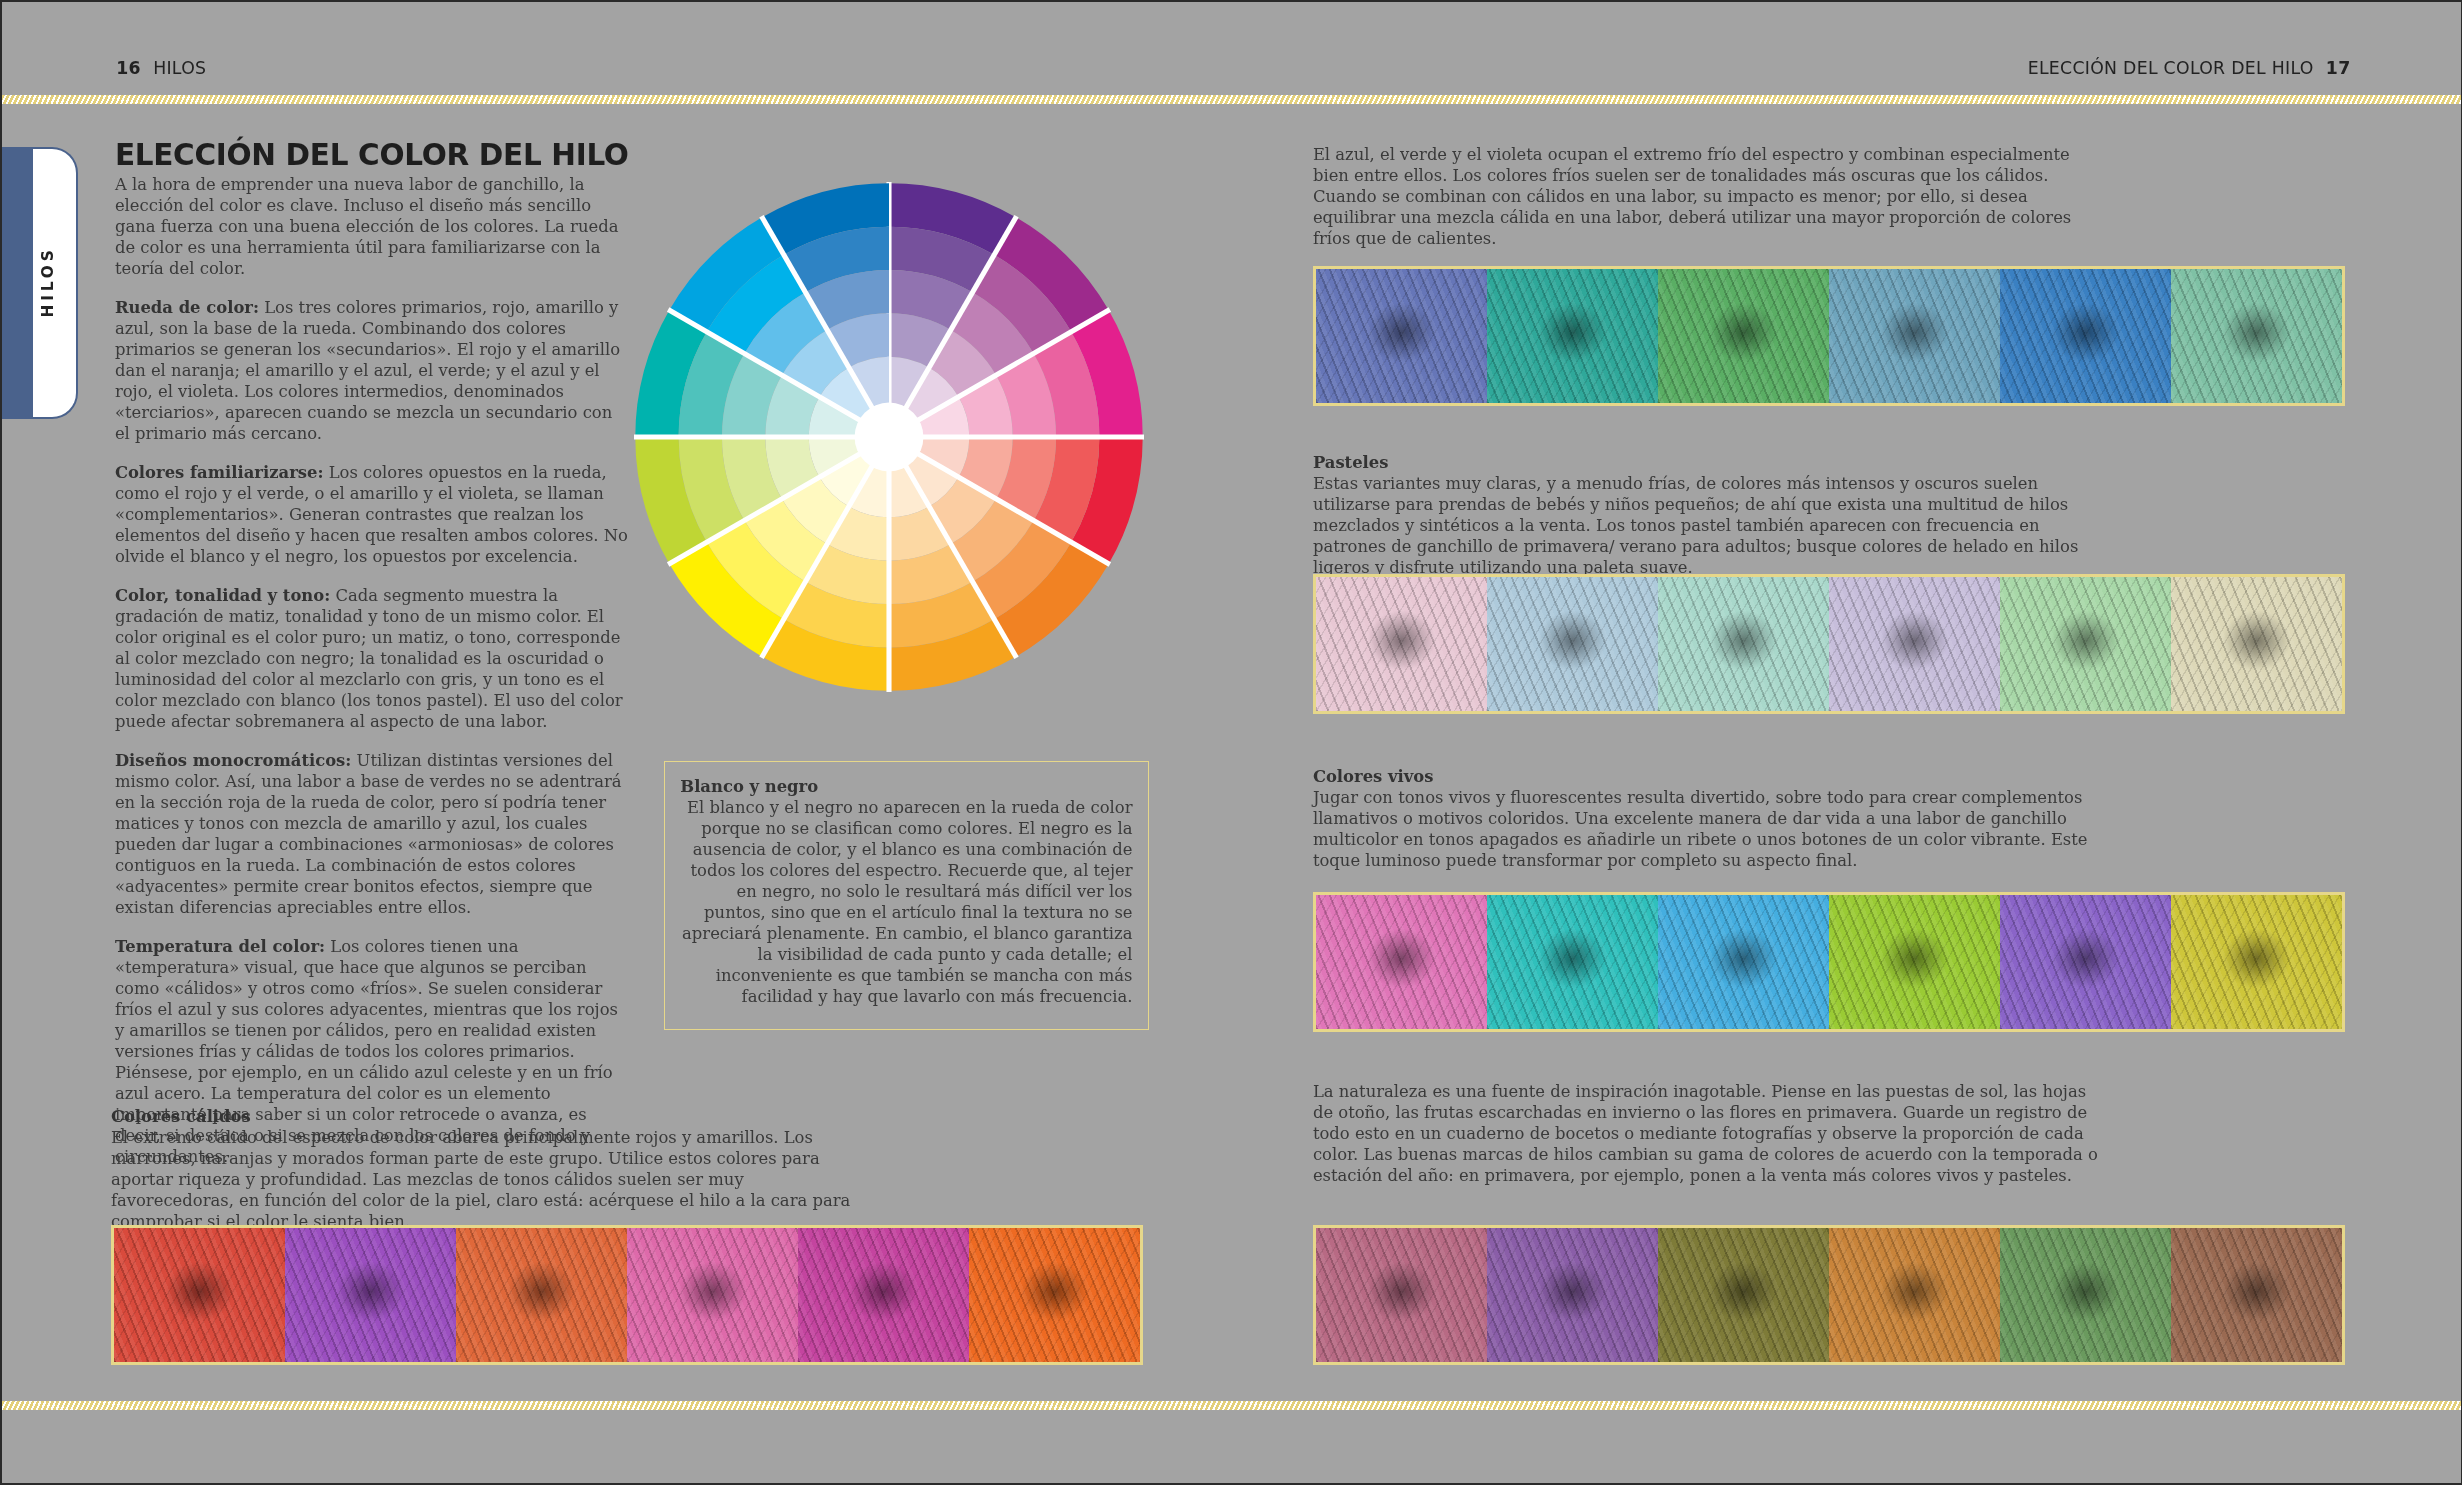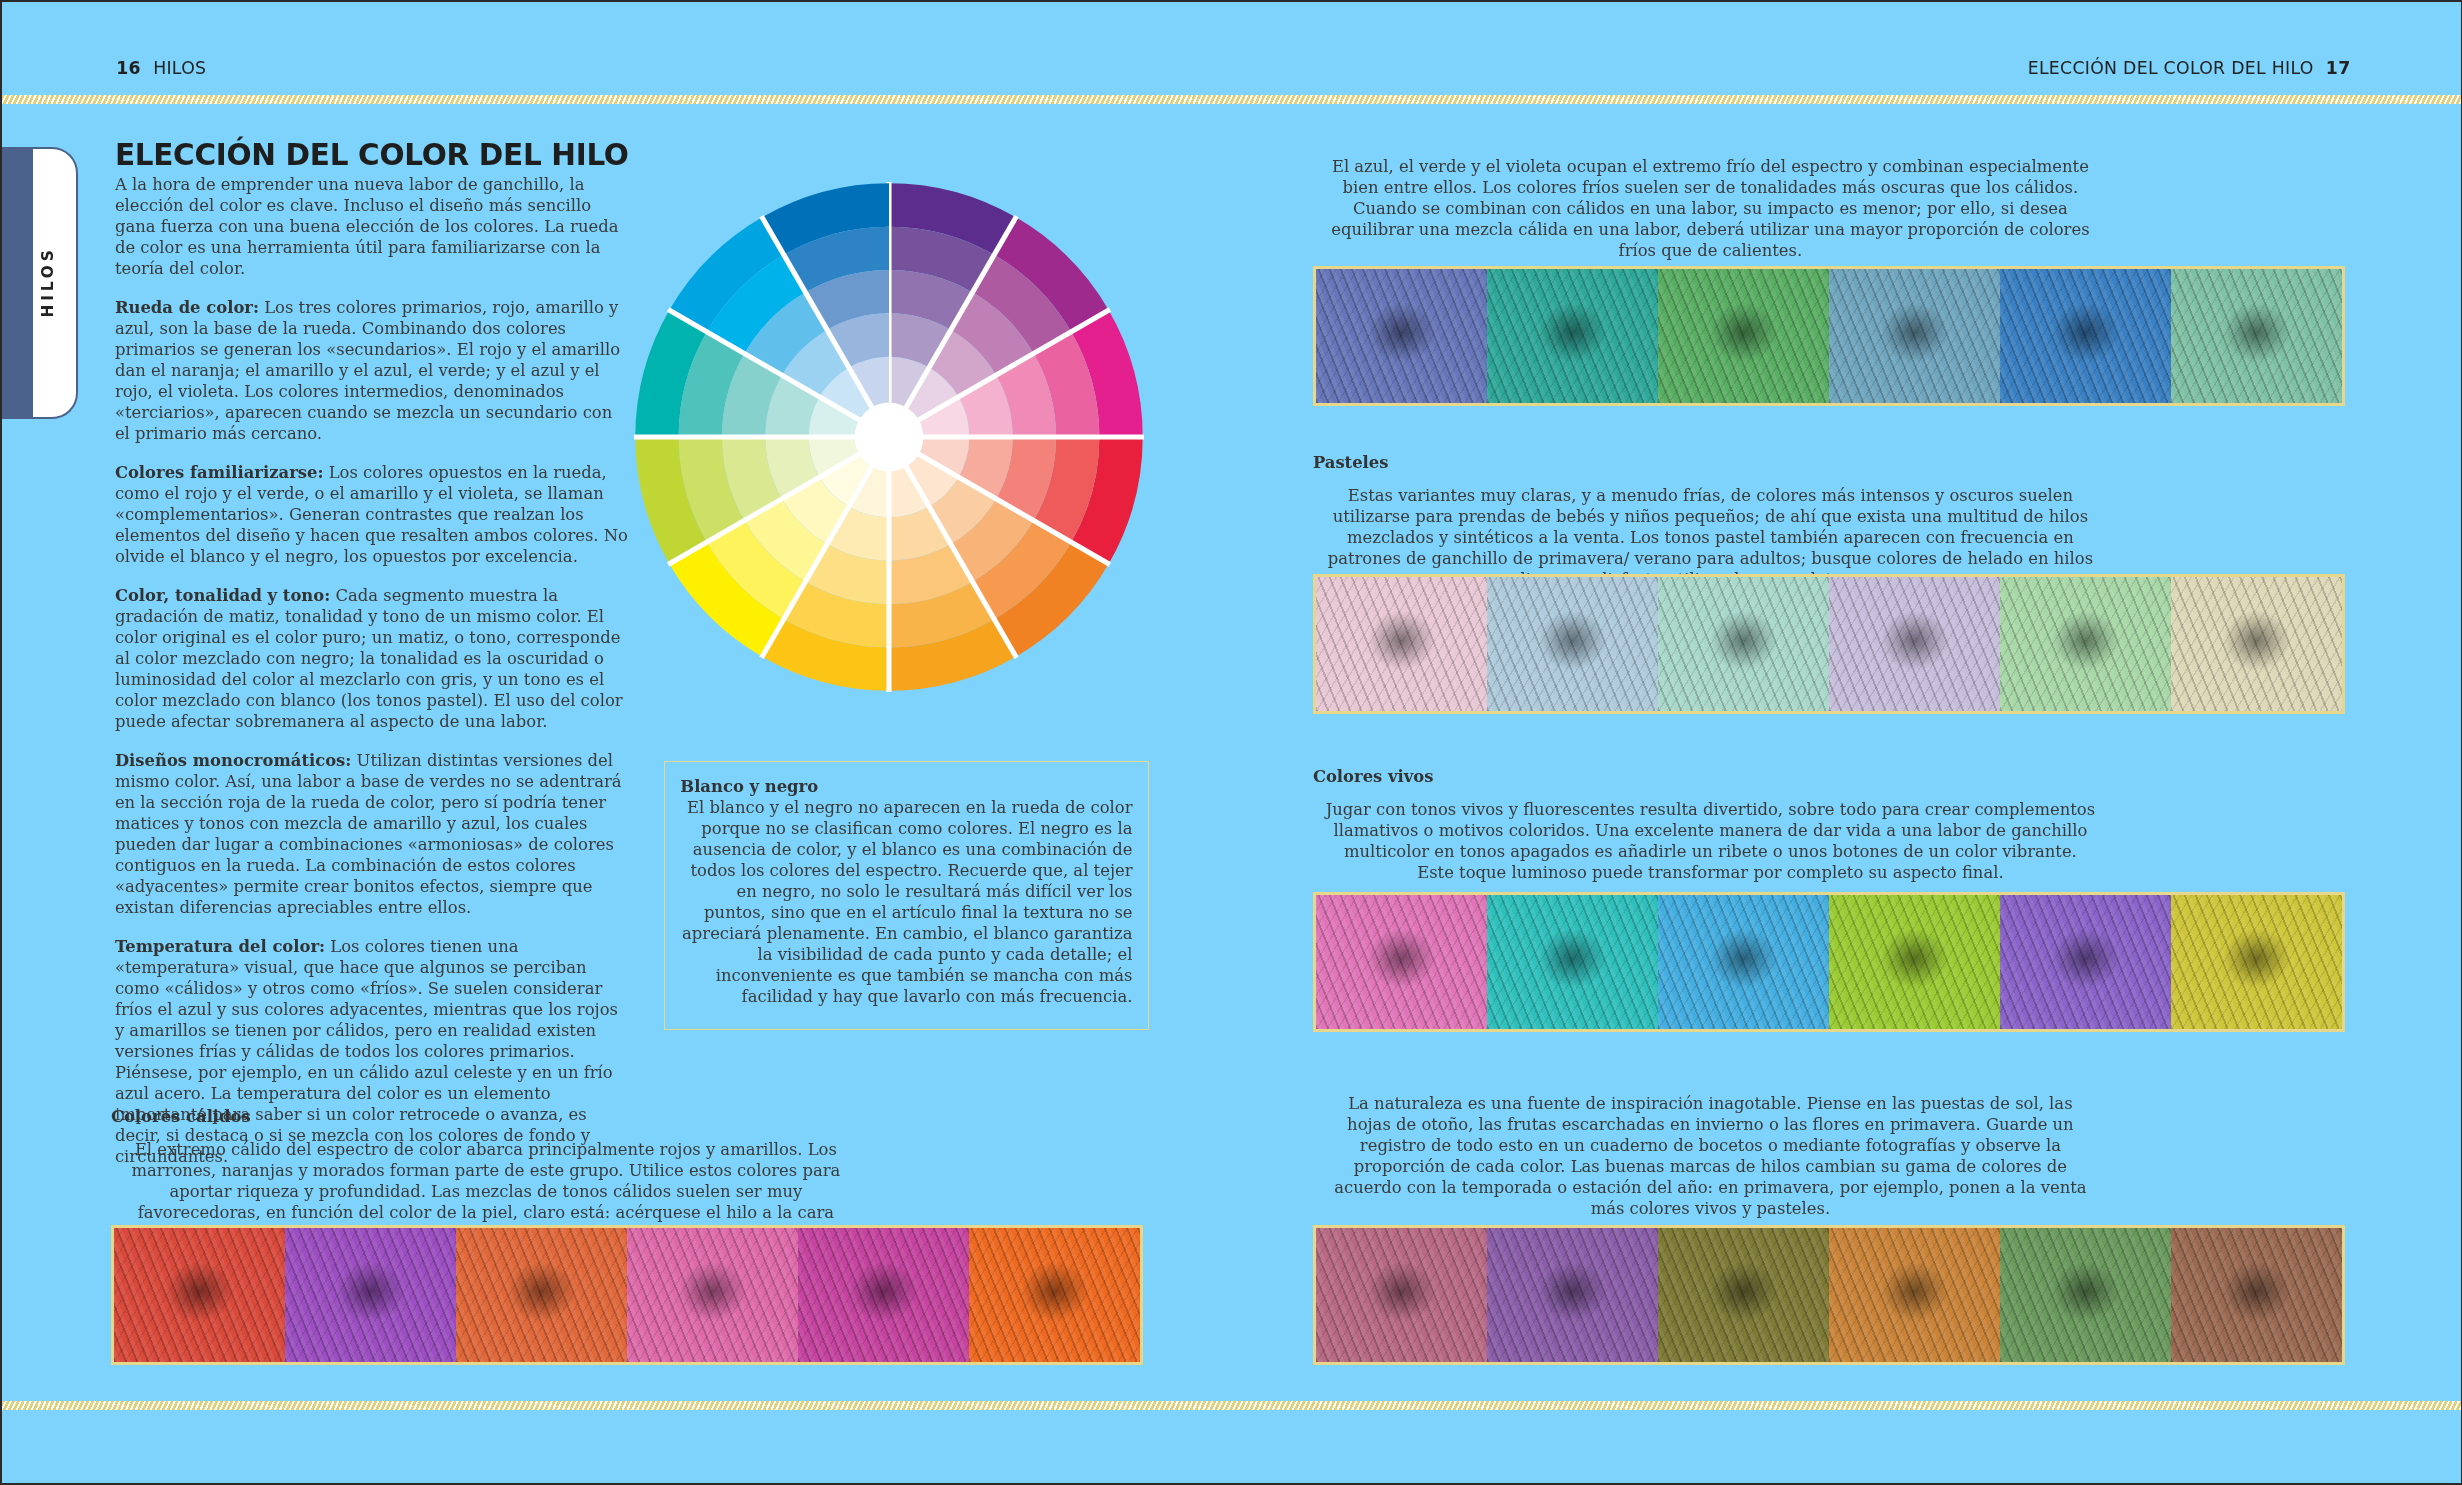--- a/index.html
+++ b/index.html
@@ -3,21 +3,21 @@
 <meta charset="utf-8">
 <style>
   html, body { margin: 0; padding: 0; }
   body {
     width: 2462px; height: 1485px; background: #2a2a2a;
     position: relative; overflow: hidden;
     font-family: "DejaVu Serif", serif;
   }
   .spread {
     position: absolute; left: 1.9px; top: 1.9px; width: 2459px; height: 1481px;
-    background: #7dd3fc;
+    background: #a3a3a3;
   }
   .stripe {
     position: absolute; left: 0; width: 2459px; height: 9px;
     background: repeating-linear-gradient(115deg, #e3cf79 0 2.6px, #ffffff 2.6px 4.5px);
   }
   .stripe.top { top: 93px; }
   .stripe.bottom { top: 1399px; }
 
   .runhead { position: absolute; top: 56px; font-family: "DejaVu Sans", sans-serif; font-size: 17.3px; color: #222; letter-spacing: 0.3px; }
   .runhead .num { font-weight: bold; margin: 0 6.4px; }
@@ -47,21 +47,21 @@
   .box {
     position: absolute; left: 662px; top: 759px; width: 485px; height: 269px;
     border: 1.9px solid #e6d78a; box-sizing: border-box; padding: 14px 15.4px;
     font-size: 16.4px; line-height: 21px; color: #3a3a3a;
   }
   .box h4 { margin: 0; font-size: 16.4px; font-weight: bold; color: #333; }
   .box p { margin: 0; text-align: right; }
 
   .section { position: absolute; font-size: 16.4px; line-height: 21px; color: #3a3a3a; }
   .section h4 { margin: 0; font-size: 16.4px; font-weight: bold; color: #333; }
-  .section p { margin: 12px; text-align: center; }
+  .section p { margin: 0; }
 
   .swatches {
     position: absolute; display: flex; box-sizing: border-box;
     border: 3.2px solid #e6d78a; height: 140px; width: 1032px;
   }
   .swatch { flex: 1; position: relative; overflow: hidden; }
   .swatch::before {
     content: ""; position: absolute; inset: 0;
     background:
       repeating-linear-gradient(68deg, rgba(0,0,0,0.18) 0 1.9px, rgba(255,255,255,0.07) 1.9px 5.8px, rgba(0,0,0,0) 5.8px 10.3px),

